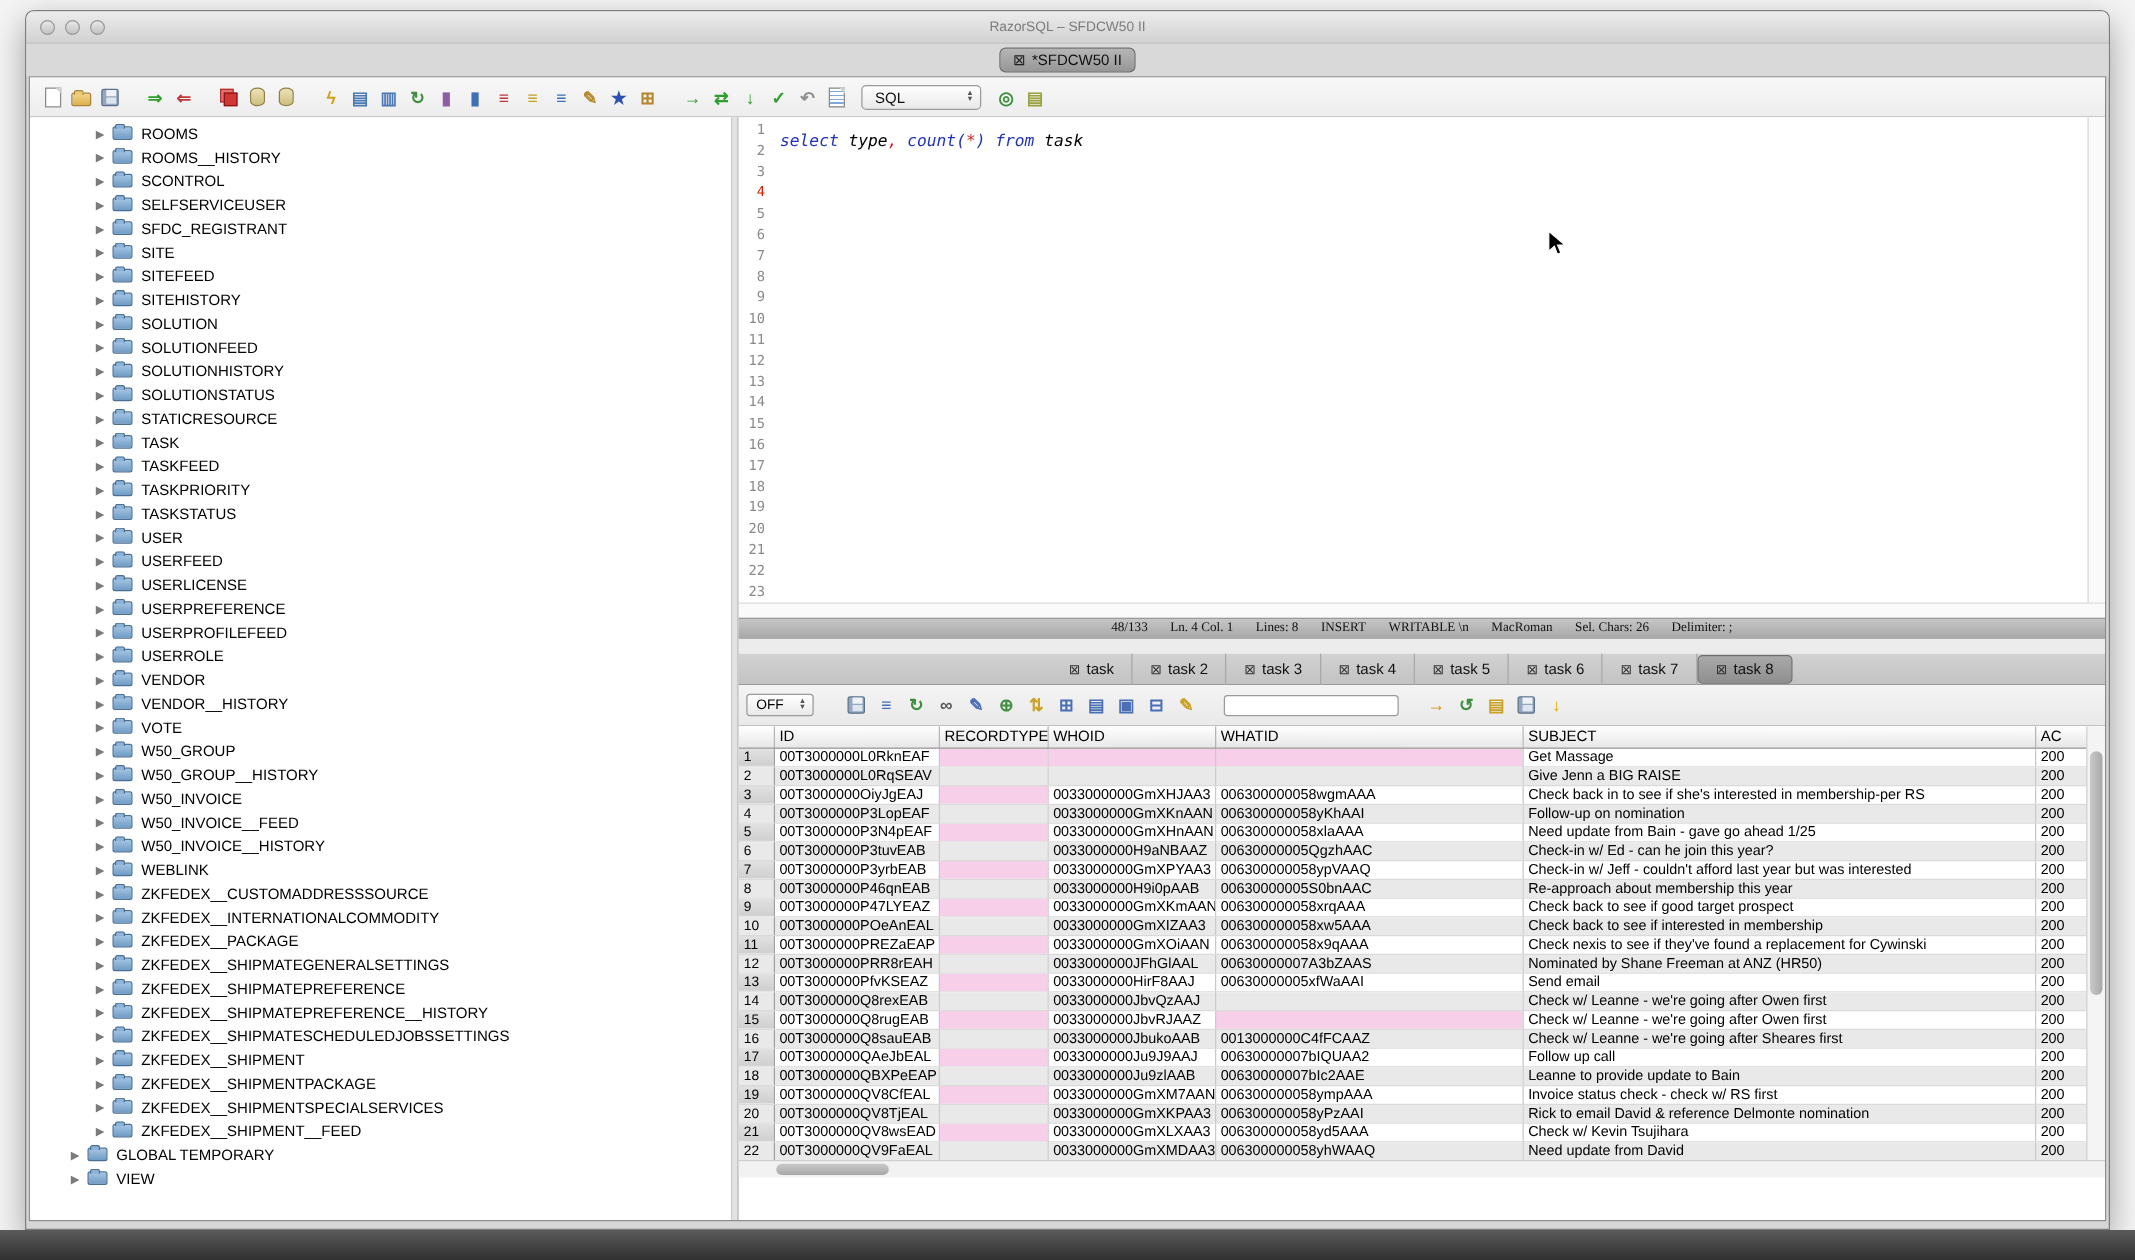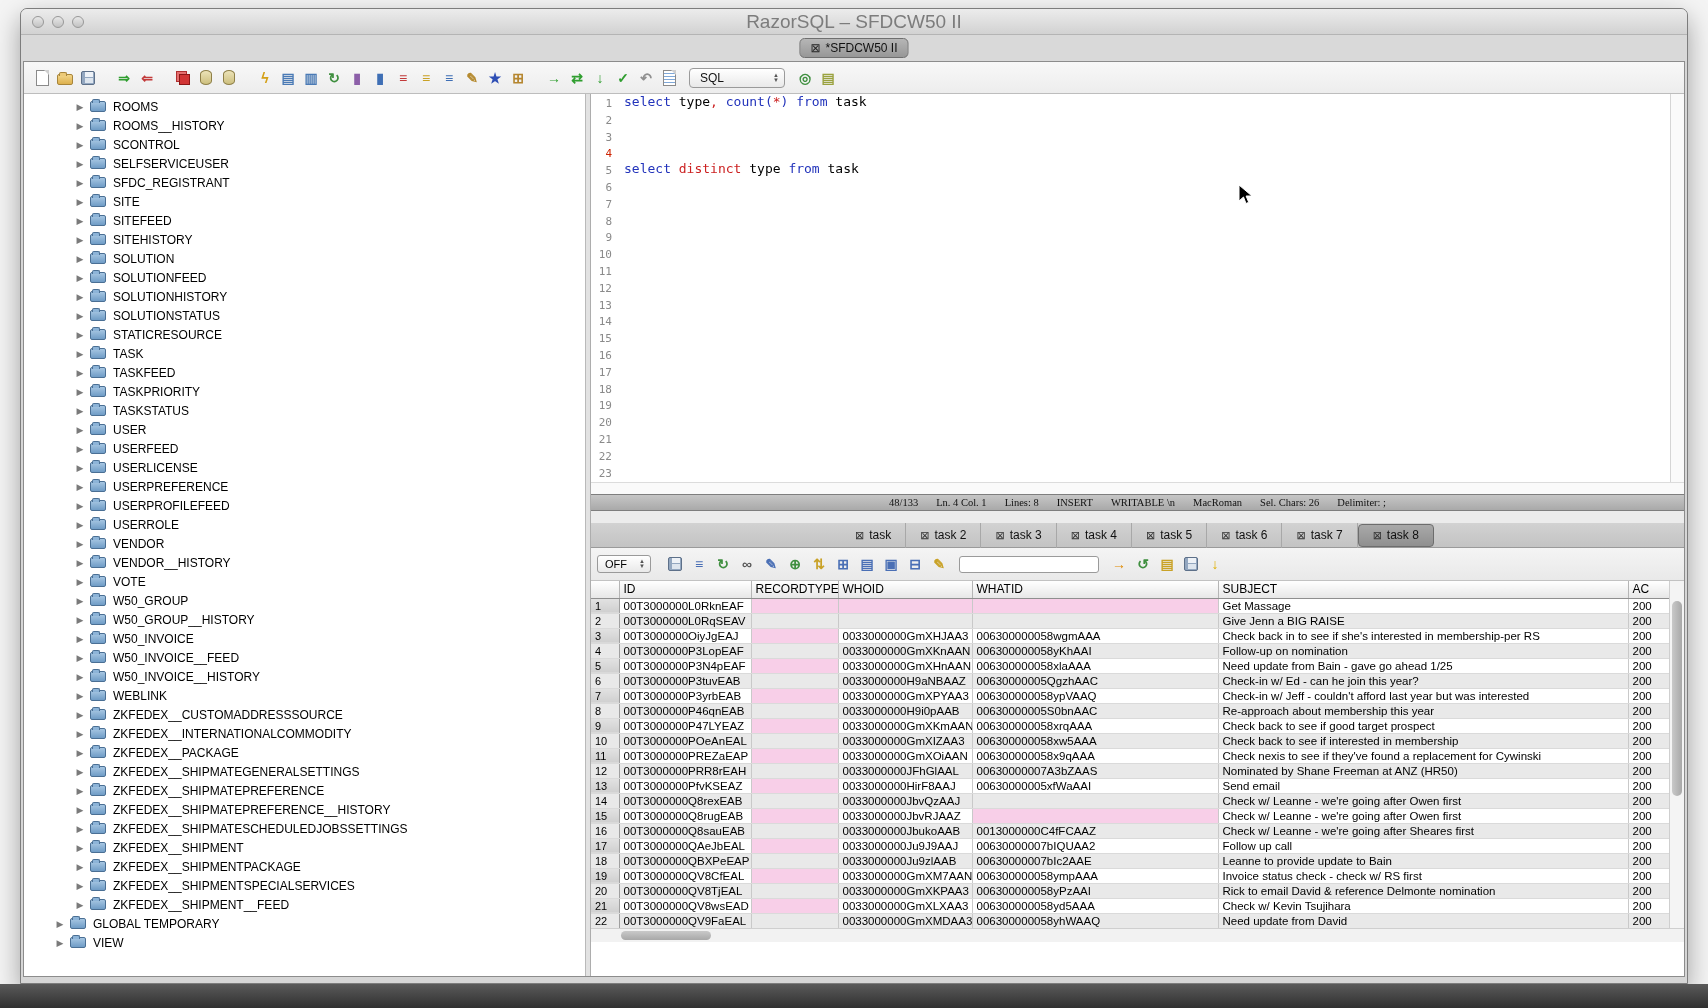--- a/index.html
+++ b/index.html
@@ -8,21 +8,21 @@
   .darkband { position:absolute; left:0; right:0; bottom:0; height:24px; background:linear-gradient(#5a5a5a,#303030); }
 
   
   .window { position:absolute; left:20px; top:8px; width:1668px; height:976px;
     background:#d6d6d6; border:1px solid #7d7d7d; border-radius:7px 7px 0 0;
     box-shadow:0 10px 26px rgba(0,0,0,.35); }
   .titlebar { position:relative; height:26px; background:linear-gradient(#ececec,#d2d2d2);
     border-bottom:1px solid #b4b4b4; border-radius:6px 6px 0 0; }
   .lights { position:absolute; left:11px; top:7px; display:flex; gap:8px; }
   .light { width:12px; height:12px; border-radius:50%; background:linear-gradient(#e8e8e8,#c2c2c2); border:1px solid #989898; }
-  .title { text-align:center; line-height:26px; font-size:19px; color:#7c7c7c; }
+  .title { text-align:center; line-height:26px; font-size:11px; color:#7c7c7c; }
 
   .tabband { position:relative; height:26px; background:#d9d9d9; }
   .doctab { position:absolute; left:50%; transform:translateX(-50%); top:3px; height:20px;
     background:linear-gradient(#b6b6b6,#979797); border:1px solid #6f6f6f; border-radius:5px;
     display:flex; align-items:center; gap:5px; padding:0 10px; font-size:12px; color:#111; }
   .doctab .x { font-size:12px; color:#222; }
 
   .appframe { position:absolute; left:2px; right:2px; top:52px; bottom:6px;
     border:1px solid #8c8c8c; background:#ececec; display:flex; flex-direction:column; }
 
@@ -64,42 +64,42 @@
   .tfolder::before { content:""; position:absolute; top:-3px; left:1px; width:6px; height:3px;
     background:#8db4d8; border:1px solid #4a6f94; border-bottom:none; border-radius:2px 2px 0 0; }
   .splitter { width:5px; background:#e2e2e2; border-right:1px solid #adadad; }
   .right { flex:1; display:flex; flex-direction:column; min-width:0; background:#fff; }
 
   
   .editor { height:388px; display:flex; position:relative; background:#fff; font-family:"DejaVu Sans Mono",monospace; flex:0 0 auto; overflow:hidden; }
   .gutter { width:26px; padding-top:3px; text-align:right; }
   .gutter div { height:16.8px; font-size:11px; color:#8a8a8a; padding-right:5px; }
   .gutter div.cur { color:#cc2200; }
-  .code { flex:1; padding:0 0 0 7px; }
+  .code { flex:1; padding:12px 0 0 7px;font-style:italic; }
   .codeline { height:16.8px; font-size:13px; white-space:pre; color:#000; }
   .k { color:#2233bb; } .r { color:#cc2222; } .t { color:#000; }
   .sel { background:#b9d7fb; }
   .editor-vscroll { position:absolute; right:0; top:0; bottom:0; width:14px; background:#fafafa; border-left:1px solid #d5d5d5; }
   .editor-hscroll { height:12px; background:#fafafa; border-top:1px solid #dcdcdc; position:relative; flex:0 0 auto; }
   .editstatus { height:17px; background:linear-gradient(#c6c6c6,#a9a9a9); border-top:1px solid #7e7e7e; border-bottom:1px solid #7e7e7e;
     display:flex; justify-content:center; align-items:center; font-size:10.5px; color:#111; flex:0 0 auto; }
   .editstatus span { margin:0 9px; white-space:pre;font-family:Liberation Serif, serif; }
   .rspacer { height:12px; background:#ececec; flex:0 0 auto; }
 
   
   .tabsrow { height:25px; background:linear-gradient(#d2d2d2,#c3c3c3); border-bottom:1px solid #9a9a9a;
     display:flex; align-items:center; padding-left:250px; flex:0 0 auto; }
   .rtab { height:25px; display:flex; align-items:center; gap:5px; padding:0 14px; font-size:12px; color:#111;
     border-right:1px solid #a8a8a8; }
   .rtab .x { font-size:11px; color:#333; }
   .rtab.active { background:linear-gradient(#a9a9a9,#8f8f8f); border:1px solid #6d6d6d; border-radius:4px; height:23px; }
 
   
   .rtoolbar { height:18px; background:linear-gradient(#f4f4f4,#e9e9e9); border-bottom:1px solid #c2c2c2;
-    display:flex; align-items:center; padding:16px 6px; gap:4px; flex:0 0 auto; }
+    display:flex; align-items:center; padding:16px 6px; gap:14px; flex:0 0 auto; }
   .off-select { width:54px; height:18px; background:linear-gradient(#fff,#e9e9e9); border:1px solid #9a9a9a; border-radius:3px;
     display:flex; align-items:center; font-size:11px; margin-right:10px; }
   .off-select .lbl { flex:1; padding-left:7px; }
   .rsearch { width:140px; height:17px; border:1px solid #9a9a9a; border-radius:3px; font-size:11px; padding:0 5px; background:#fff; margin:0 6px; }
 
   
   .tablewrap { height:347px; position:relative; flex:0 0 auto; overflow:hidden; background:#fff; }
   table.grid { border-collapse:collapse; table-layout:fixed; width:1037px; }
   table.grid th { height:17px; background:linear-gradient(#ffffff,#e7e7e7); border-right:1px solid #b5b5b5; border-bottom:1px solid #8f8f8f;
     font-size:12px; font-weight:normal; text-align:left; padding:0 4px; overflow:hidden; white-space:nowrap; }
@@ -471,21 +471,20 @@
                 <div>20</div>
                 <div>21</div>
                 <div>22</div>
                 <div>23</div>
               </div>
             <div class="code" id="code">
                 <div class="codeline"><span class="k">select</span><span class="t"> type</span><span class="r">,</span><span class="t"> </span><span class="k">count</span><span class="k">(</span><span class="r">*</span><span class="k">)</span><span class="t"> </span><span class="k">from</span><span class="t"> task</span></div>
                 <div class="codeline">&nbsp;</div>
                 <div class="codeline">&nbsp;</div>
                 <div class="codeline">&nbsp;</div>
-                <div class="codeline"><span class="k">select</span><span class="t"> </span><span class="r">distinct</span><span class="t"> type </span><span class="k">from</span><span class="t"> task</span></div>
                 <div class="codeline">&nbsp;</div>
                 <div class="codeline">&nbsp;</div>
                 <div class="codeline">&nbsp;</div>
                 <div class="codeline">&nbsp;</div>
                 <div class="codeline">&nbsp;</div>
                 <div class="codeline">&nbsp;</div>
                 <div class="codeline">&nbsp;</div>
                 <div class="codeline">&nbsp;</div>
                 <div class="codeline">&nbsp;</div>
                 <div class="codeline">&nbsp;</div>

